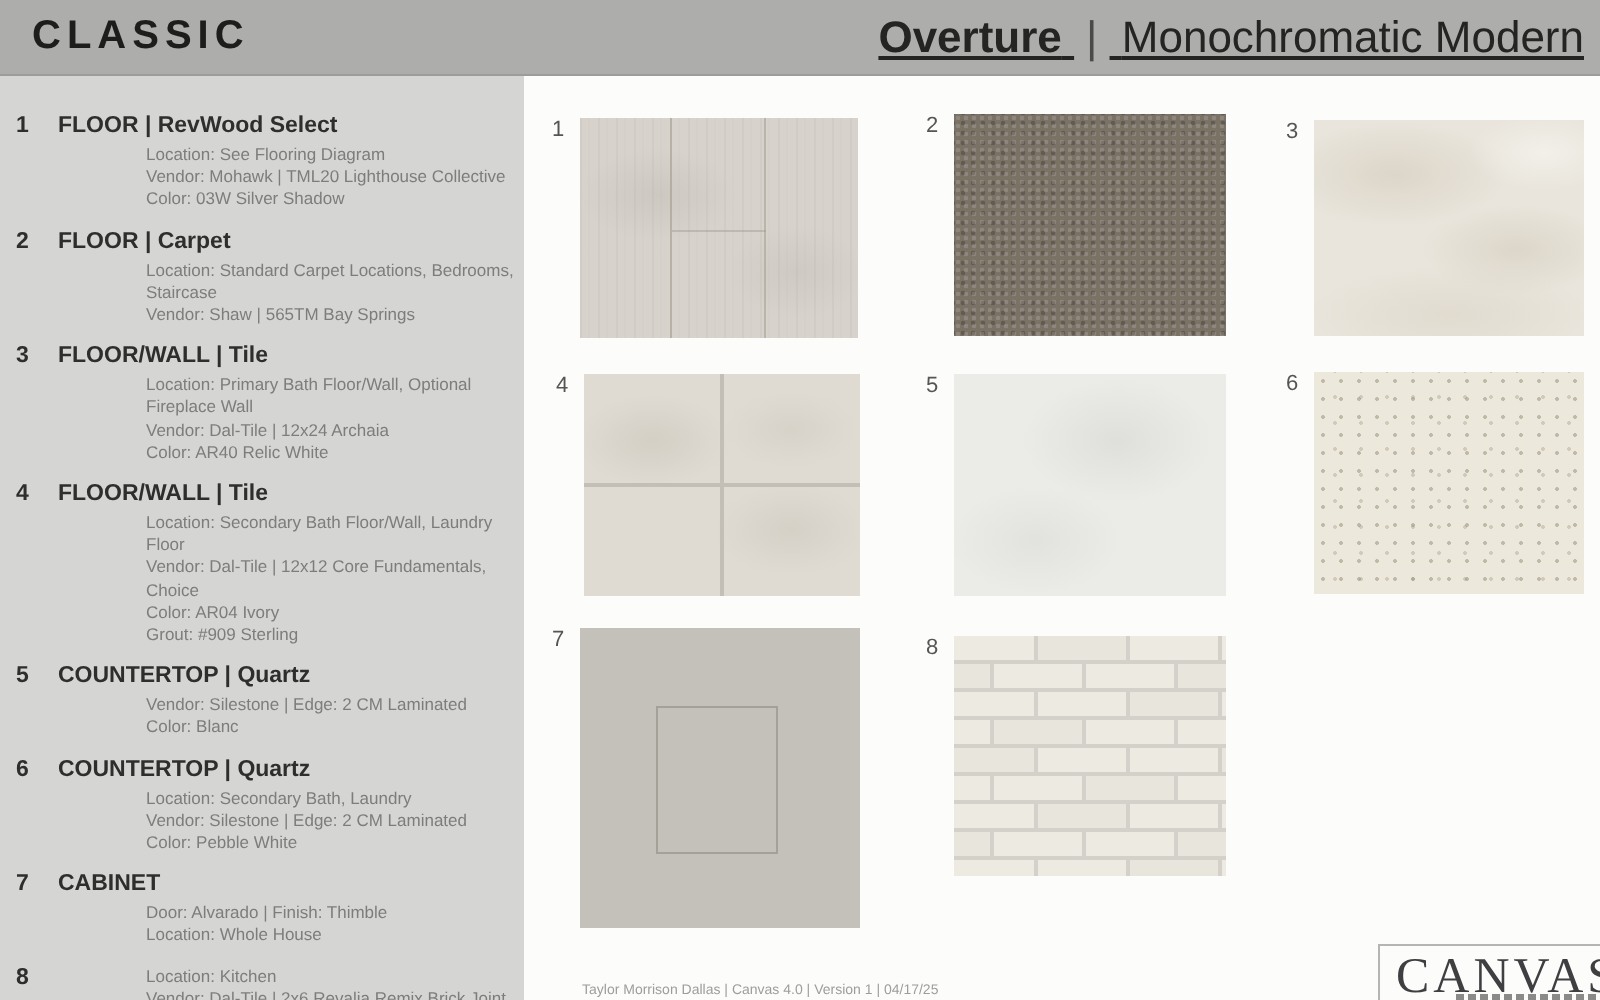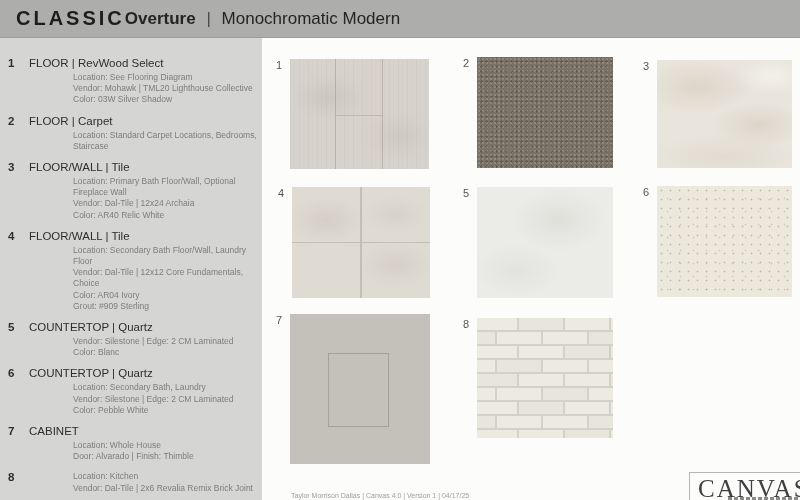--- a/index.html
+++ b/index.html
@@ -6,39 +6,39 @@
   body{
     width:800px;height:500px;position:relative;overflow:hidden;
     background:#d5d5d3;
     font-family:"Liberation Sans", sans-serif;
     -webkit-font-smoothing:antialiased;
   }
   
   .header{
     position:absolute;left:0;top:0;width:800px;height:38px;
     background:#adadab;border-bottom:1px solid #9c9c9a;
-    display:flex;align-items:center;
+    display:flex;align-items:center;justify-content:space-between;
     box-sizing:border-box;padding:0 8px 0 16px;
   }
   .brand{font-size:20px;font-weight:bold;letter-spacing:3px;color:#1d1d1b;}
-  .header-right{font-size:17px;color:#242422;white-space:nowrap;}
+  .header-right{font-size:22px;color:#242422;white-space:nowrap;text-decoration:underline;}
   .header-right .collection{font-weight:bold;}
   .header-right .divider{color:#4a4a48;margin:0 6px;}
   
   .sidebar{
     position:absolute;left:0;top:38px;width:262px;bottom:0;
     padding:19px 0 0 8px;box-sizing:border-box;
   }
   .mat{display:flex;margin-bottom:9px;}
   .mat-num{
     width:21px;flex:0 0 21px;font-size:11.5px;font-weight:bold;color:#2e2e2c;
     line-height:13px;
   }
   .mat-body{flex:1;}
-  .mat-title{font-size:11.5px;font-weight:normal;color:#2e2e2c;line-height:13px;margin-bottom:2px;}
+  .mat-title{font-size:11.5px;font-weight:bold;color:#2e2e2c;line-height:13px;margin-bottom:2px;}
   .mat-line{font-size:8.5px;color:#7d7d7b;line-height:11.2px;padding-left:44px;}
   
   .board{
     position:absolute;left:262px;top:38px;right:0;bottom:0;
     background:#fcfcfb;
   }
   .cell{position:absolute;}
   .cell-num{
     position:absolute;left:-14px;top:0;font-size:11px;color:#55555­3;color:#555553;
   }
@@ -155,20 +155,21 @@
         <div class="mat-line">Location: See Flooring Diagram</div>
         <div class="mat-line">Vendor: Mohawk | TML20 Lighthouse Collective</div>
         <div class="mat-line">Color: 03W Silver Shadow</div>
       </div>
     </div>
     <div class="mat">
       <span class="mat-num">2</span>
       <div class="mat-body">
         <div class="mat-title">FLOOR | Carpet</div>
         <div class="mat-line">Location: Standard Carpet Locations, Bedrooms, Staircase</div>
+        <div class="mat-line">Vendor: Shaw | 565TM Bay Springs</div>
       </div>
     </div>
     <div class="mat">
       <span class="mat-num">3</span>
       <div class="mat-body">
         <div class="mat-title">FLOOR/WALL | Tile</div>
         <div class="mat-line">Location: Primary Bath Floor/Wall, Optional Fireplace Wall</div>
         <div class="mat-line">Vendor: Dal-Tile | 12x24 Archaia</div>
         <div class="mat-line">Color: AR40 Relic White</div>
       </div>
@@ -197,22 +198,22 @@
         <div class="mat-title">COUNTERTOP | Quartz</div>
         <div class="mat-line">Location: Secondary Bath, Laundry</div>
         <div class="mat-line">Vendor: Silestone | Edge: 2 CM Laminated</div>
         <div class="mat-line">Color: Pebble White</div>
       </div>
     </div>
     <div class="mat">
       <span class="mat-num">7</span>
       <div class="mat-body">
         <div class="mat-title">CABINET</div>
+        <div class="mat-line">Door: Alvarado | Finish: Thimble</div>
         <div class="mat-line">Location: Whole House</div>
-        <div class="mat-line">Door: Alvarado | Finish: Thimble</div>
       </div>
     </div>
     <div class="mat">
       <span class="mat-num">8</span>
       <div class="mat-body">
         <div class="mat-line">Location: Kitchen</div>
         <div class="mat-line">Vendor: Dal-Tile | 2x6 Revalia Remix Brick Joint</div>
       </div>
     </div>
   </div>

